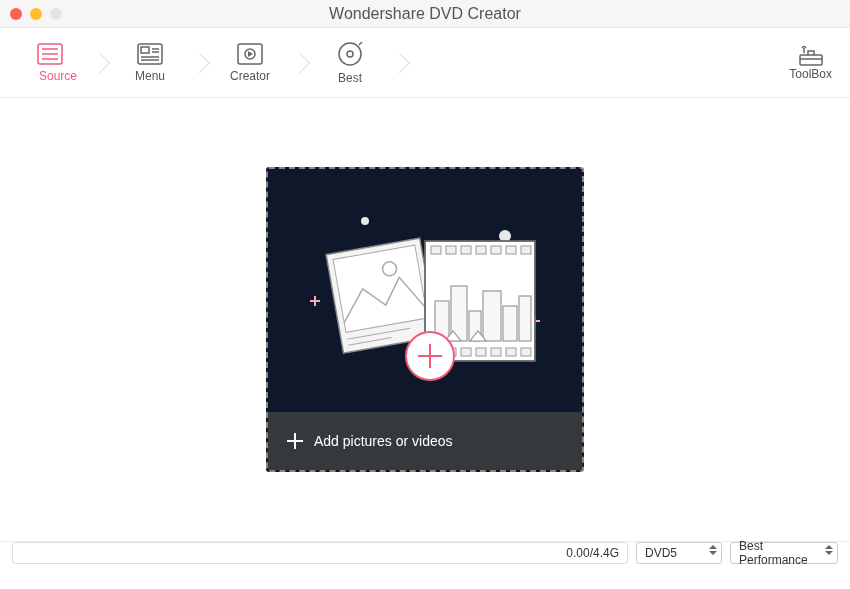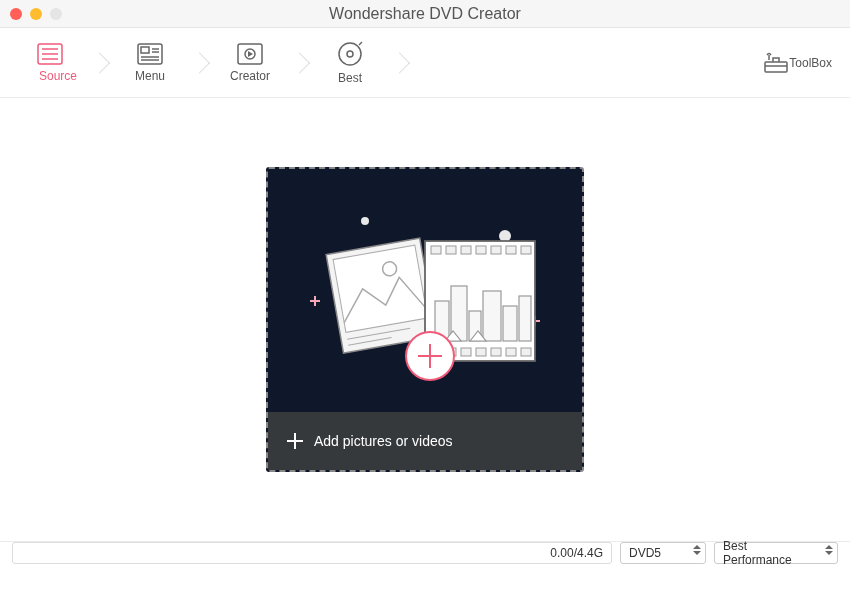--- a/index.html
+++ b/index.html
@@ -77,21 +77,21 @@
   border-top: 1px solid #ddd;
   border-right: 1px solid #ddd;
   transform: translateY(-50%) rotate(45deg);
 }
 .toolbox {
   position: absolute;
   right: 18px;
   top: 0;
   height: 70px;
   display: flex;
-  flex-direction: row;
+  flex-direction: column;
   justify-content: center;
   align-items: center;
   cursor: pointer;
 }
 .toolbox .label { font-size: 12px; color: #555; }
 .main {
   height: 443px;
   display: flex;
   align-items: center;
   justify-content: center;
@@ -159,21 +159,21 @@
   display: flex;
   align-items: center;
   padding: 0 18px 0 8px;
   font-size: 12px;
   color: #333;
   position: relative;
   background: #fff;
   cursor: pointer;
 }
 .select-disc { width: 86px; }
-.select-quality { width: 124px; }
+.select-quality { width: 108px; }
 .stepper {
   position: absolute;
   right: 4px;
   top: 2px;
   display: flex;
   flex-direction: column;
   gap: 2px;
 }
 .stepper-tri {
   width: 0; height: 0;

